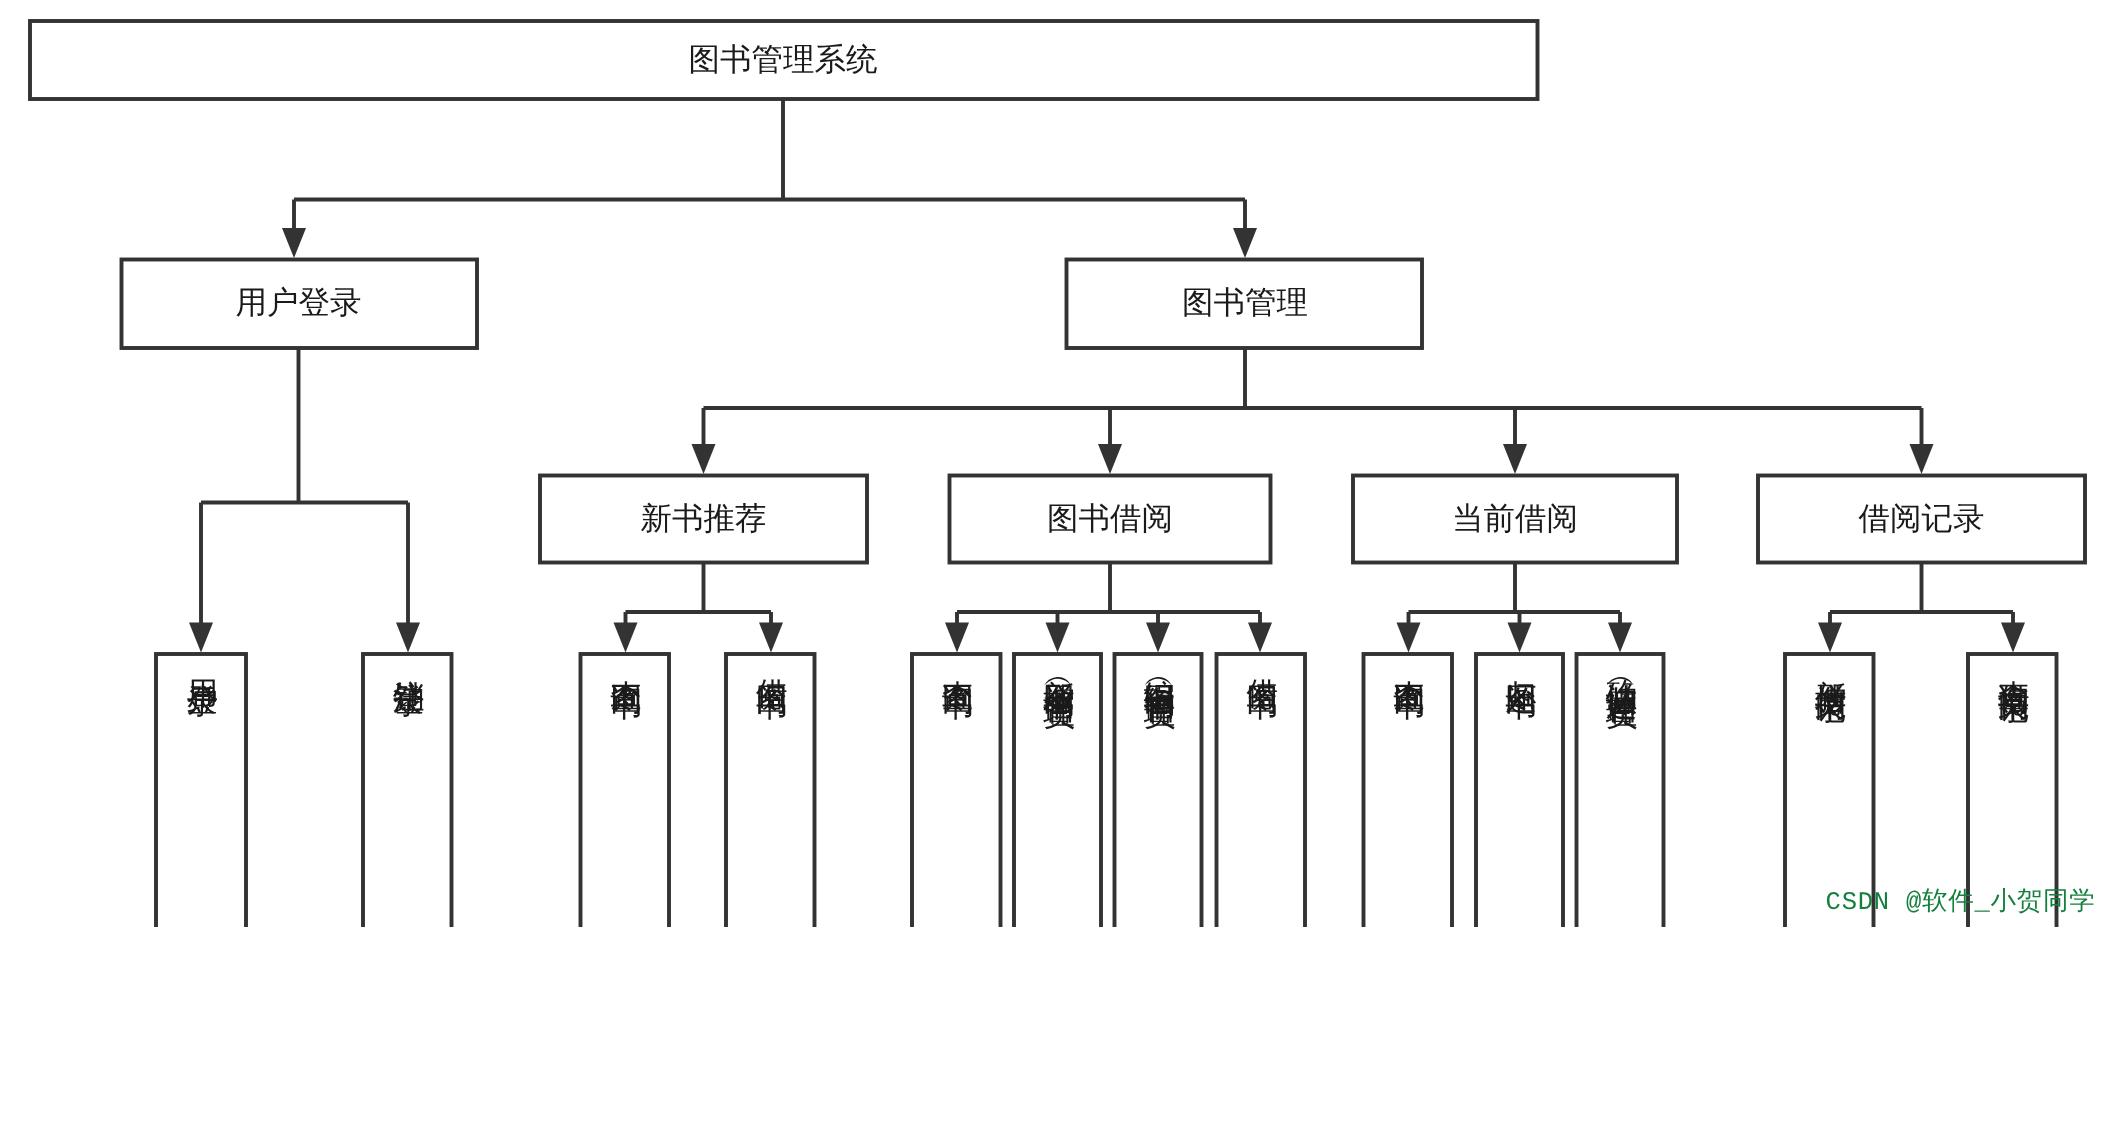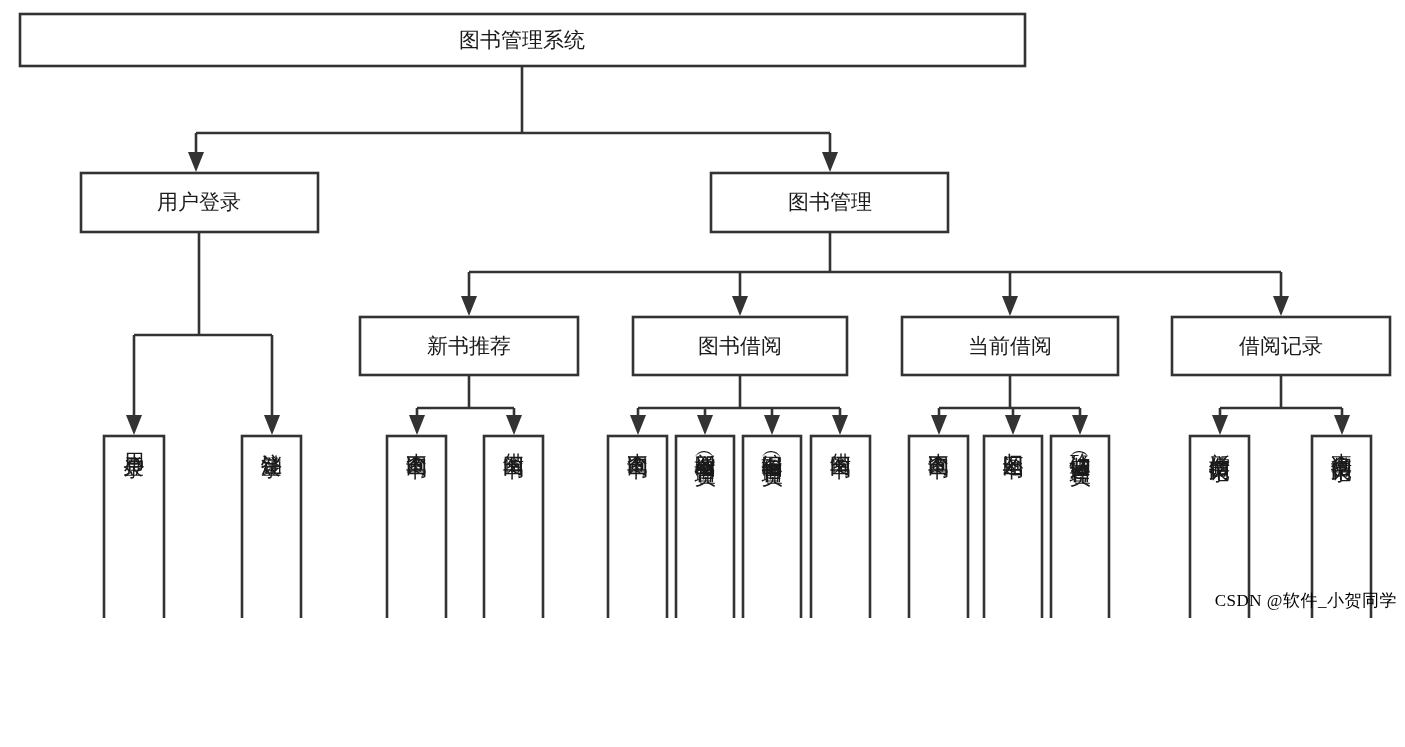--- a/index.html
+++ b/index.html
@@ -60,23 +60,23 @@
     font-size: 21px;
     line-height: 1.05;
     letter-spacing: 2px;
     color: #1a1a1a;
     white-space: nowrap;
   }
   .watermark {
     position: absolute;
     right: 8px;
     bottom: 6px;
-    font-family: Liberation Serif, serif;
+    font-family: Liberation Mono, monospace;
     font-size: 17px;
-    color: #000000;
+    color: #15803d;
     letter-spacing: 0.5px;
     white-space: nowrap;
   }
 </style>
 </head>
 <body>
 
 <div id="stage">
 
   <svg id="diagram-svg" viewBox="0 0 1405 747">

